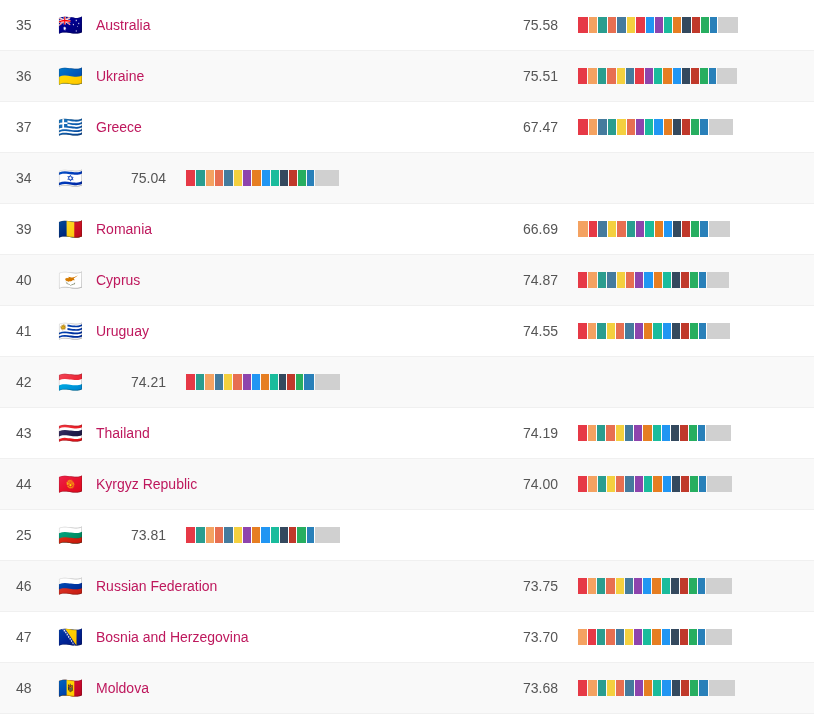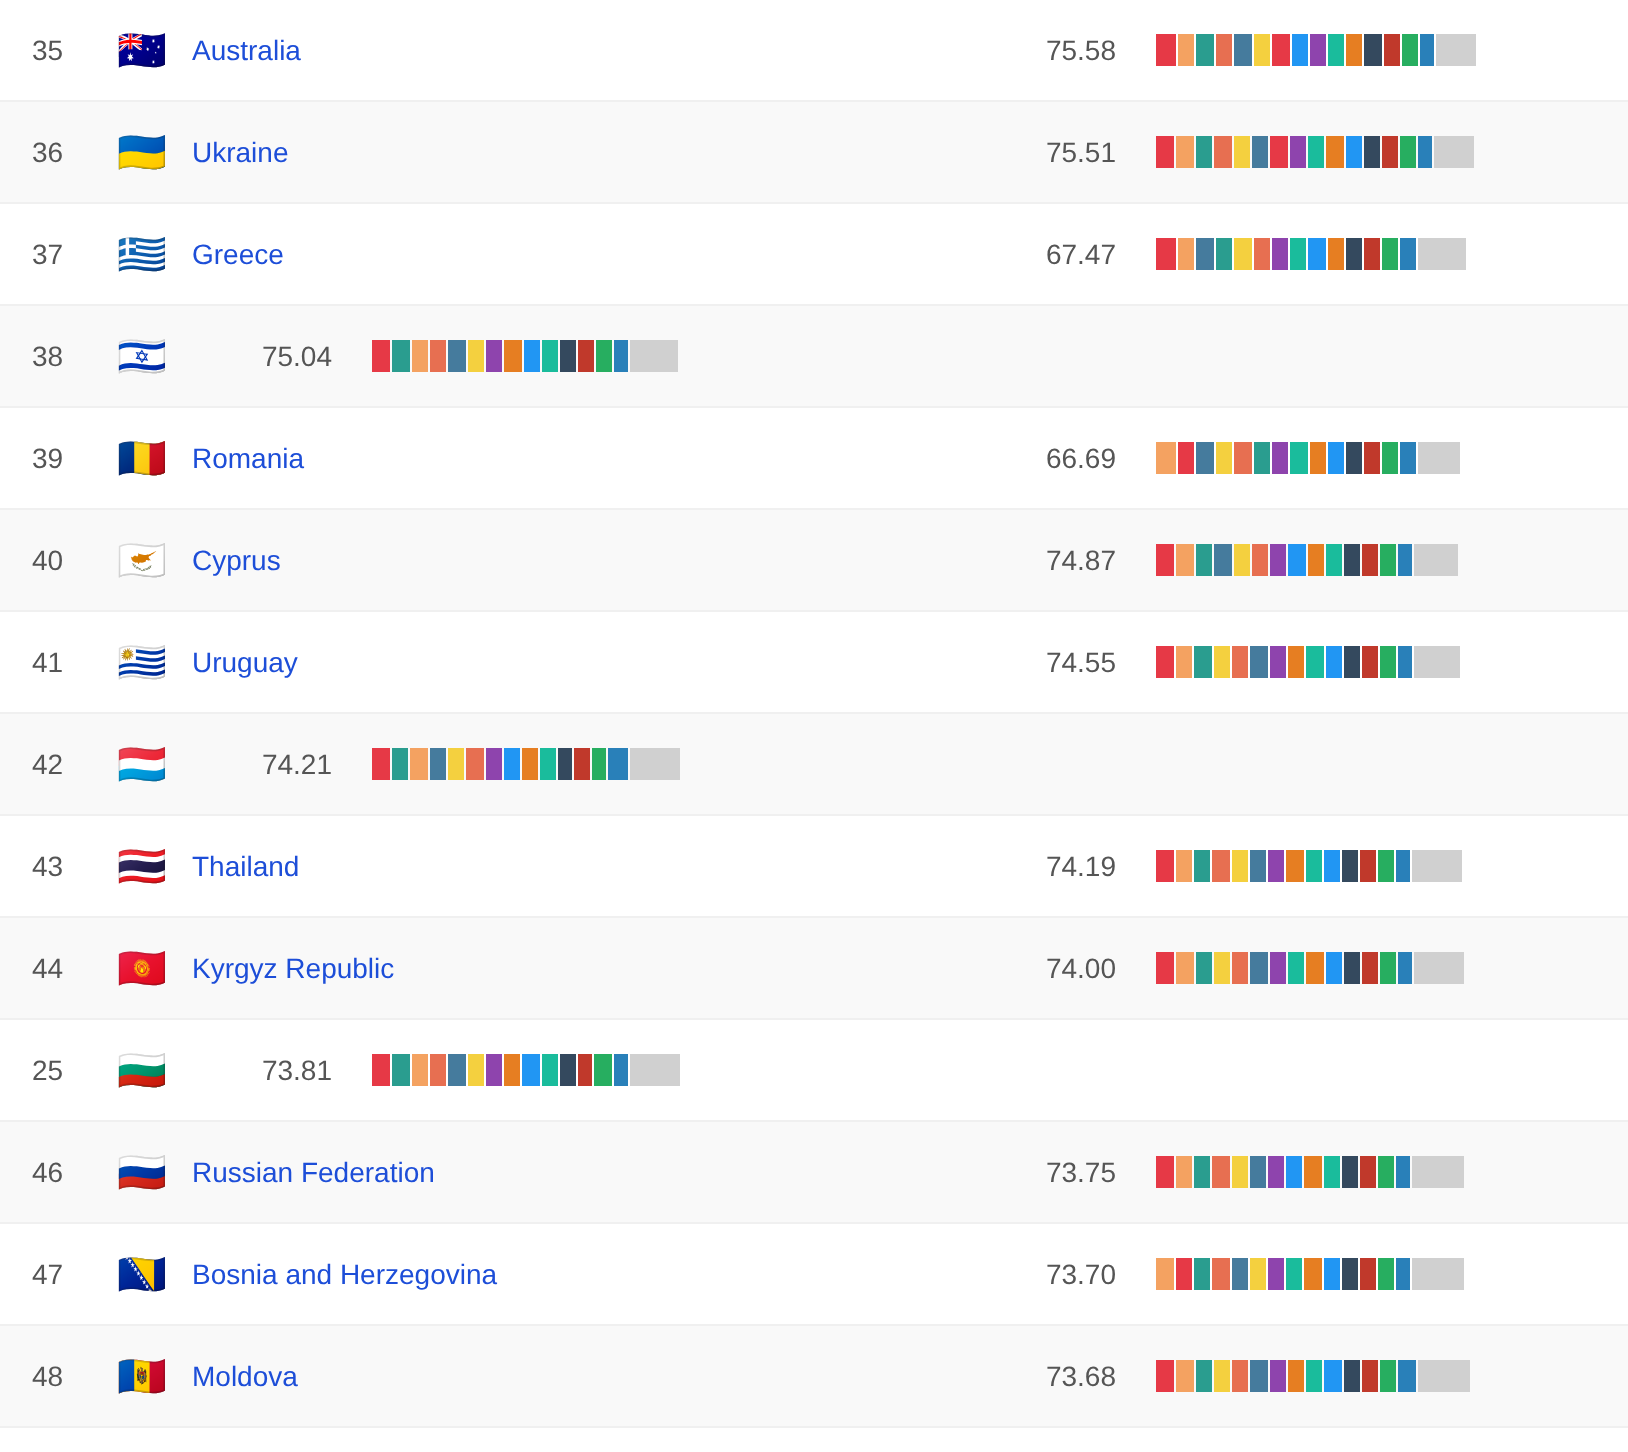--- a/index.html
+++ b/index.html
@@ -40,21 +40,21 @@
       margin-right: 10px;
       overflow: hidden;
       display: flex;
       align-items: center;
       justify-content: center;
       font-size: 20px;
     }
     .country-name {
       flex: 1;
       font-size: 14px;
-      color: #1d4ed8;
+      color: #be185d;
     }
     .score {
       width: 70px;
       font-size: 14px;
       color: #555;
       text-align: right;
       margin-right: 20px;
     }
     .bar-container {
       width: 220px;
@@ -142,21 +142,21 @@
         <div class="bar-segment" style="width: 9px; background-color: rgb(33, 150, 243);"></div>
         <div class="bar-segment" style="width: 8px; background-color: rgb(230, 126, 34);"></div>
         <div class="bar-segment" style="width: 8px; background-color: rgb(52, 73, 94);"></div>
         <div class="bar-segment" style="width: 8px; background-color: rgb(192, 57, 43);"></div>
         <div class="bar-segment" style="width: 8px; background-color: rgb(39, 174, 96);"></div>
         <div class="bar-segment" style="width: 8px; background-color: rgb(41, 128, 185);"></div>
         <div class="grey-bar" style="width: 24px; background-color: rgb(208, 208, 208);"></div>
       </div>
     </div>
     <div class="row">
-      <div class="rank">38</div>
+      <div class="rank">34</div>
       <div class="flag">🇮🇱</div>
       <div class="score">75.04</div>
       <div class="bar-container">
         <div class="bar-segment" style="width: 9px; background-color: rgb(230, 57, 70);"></div>
         <div class="bar-segment" style="width: 9px; background-color: rgb(42, 157, 143);"></div>
         <div class="bar-segment" style="width: 8px; background-color: rgb(244, 162, 97);"></div>
         <div class="bar-segment" style="width: 8px; background-color: rgb(231, 111, 81);"></div>
         <div class="bar-segment" style="width: 9px; background-color: rgb(69, 123, 157);"></div>
         <div class="bar-segment" style="width: 8px; background-color: rgb(244, 208, 63);"></div>
         <div class="bar-segment" style="width: 8px; background-color: rgb(142, 68, 173);"></div>

